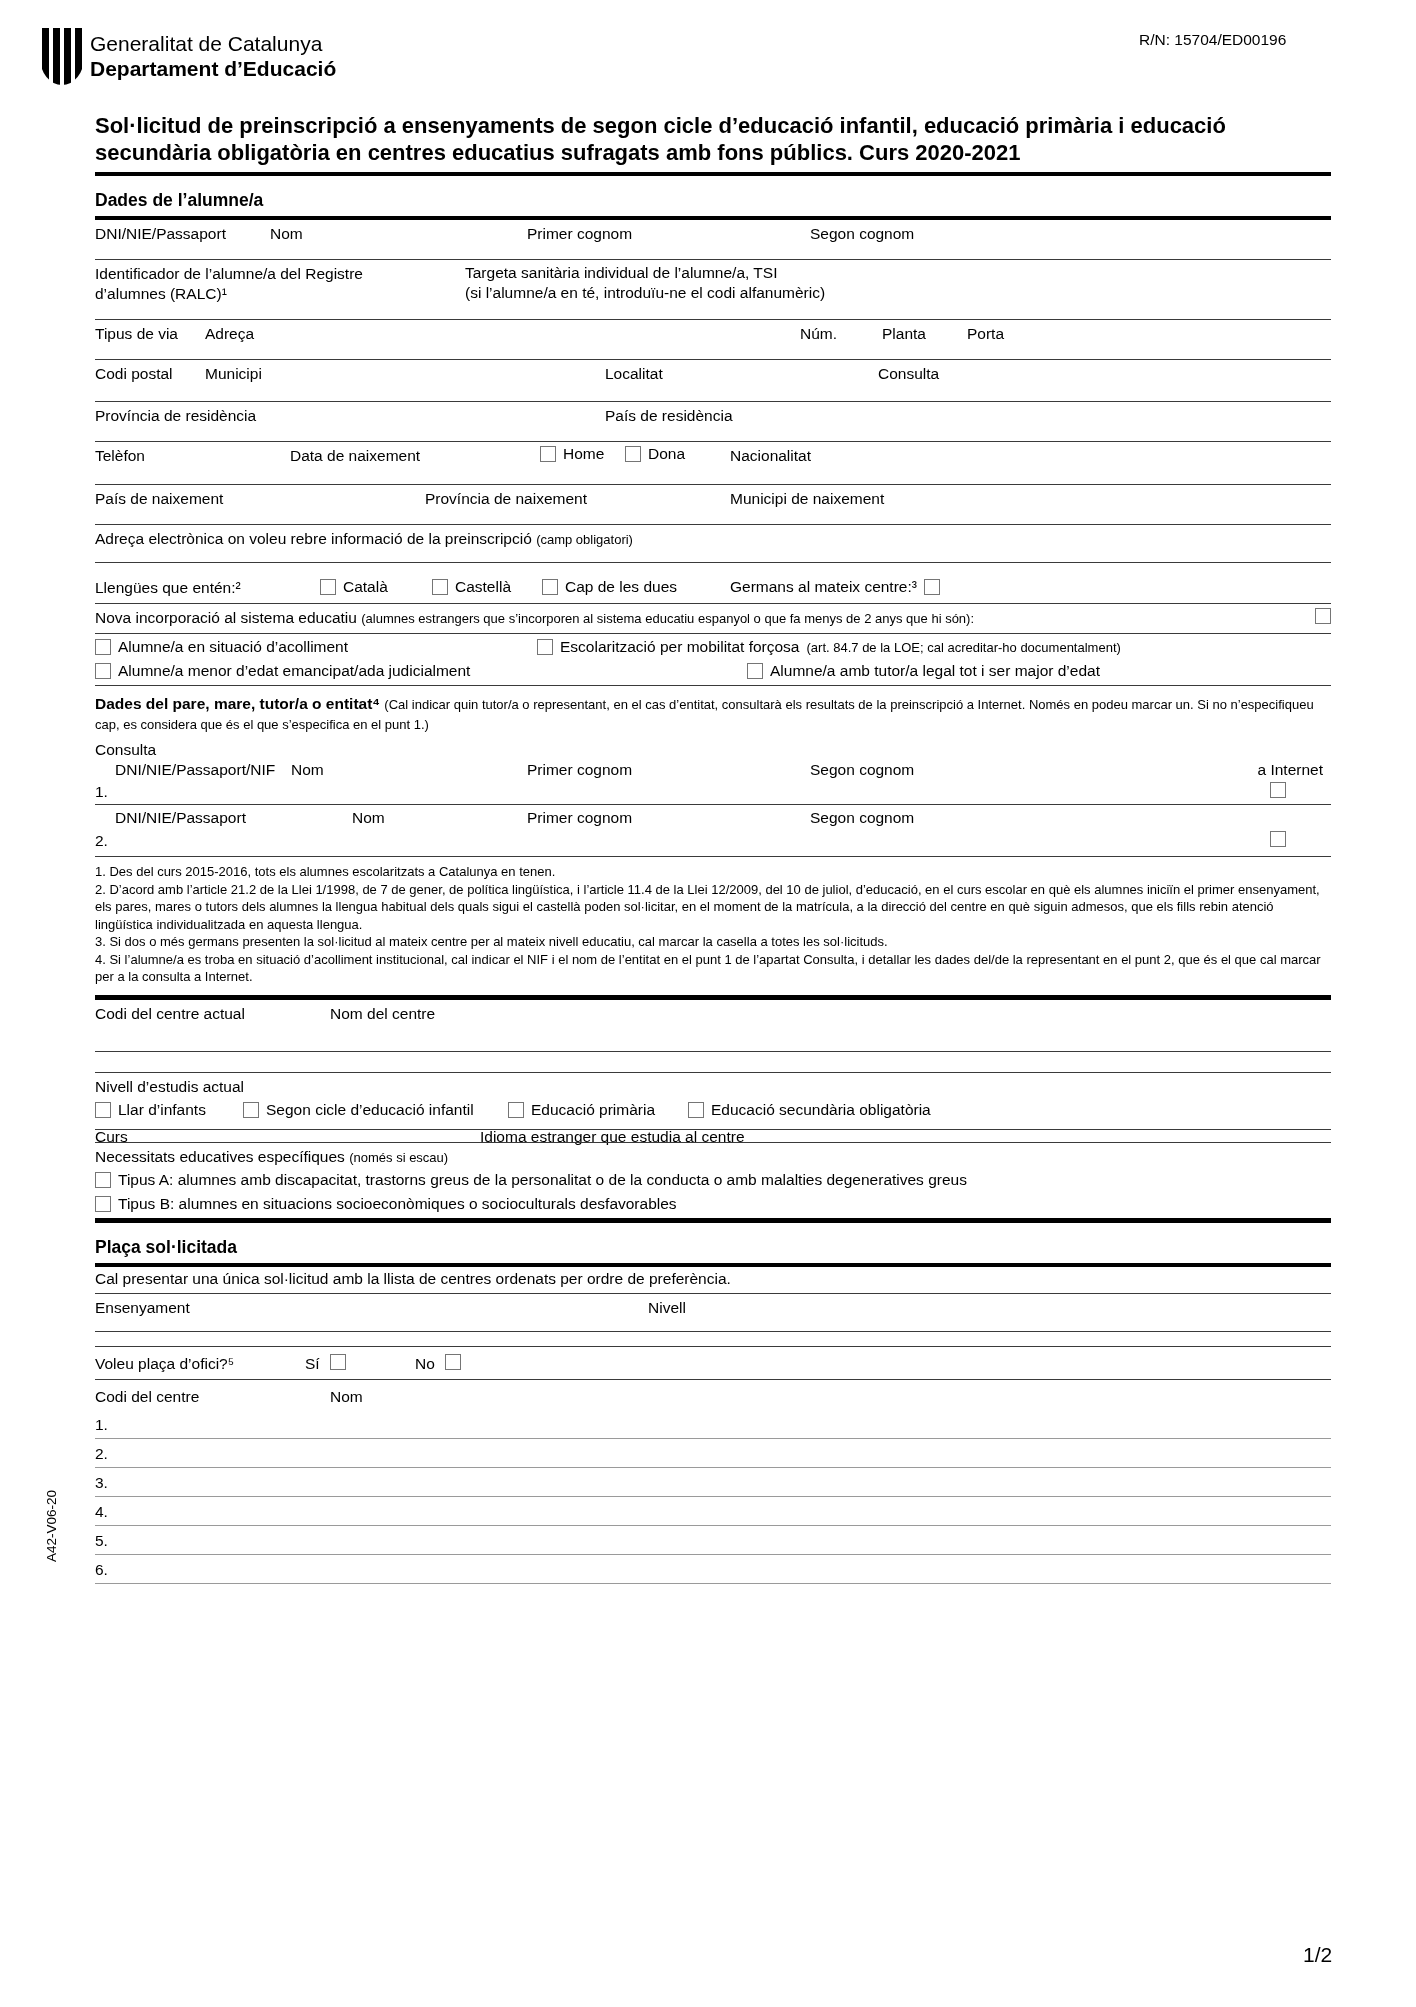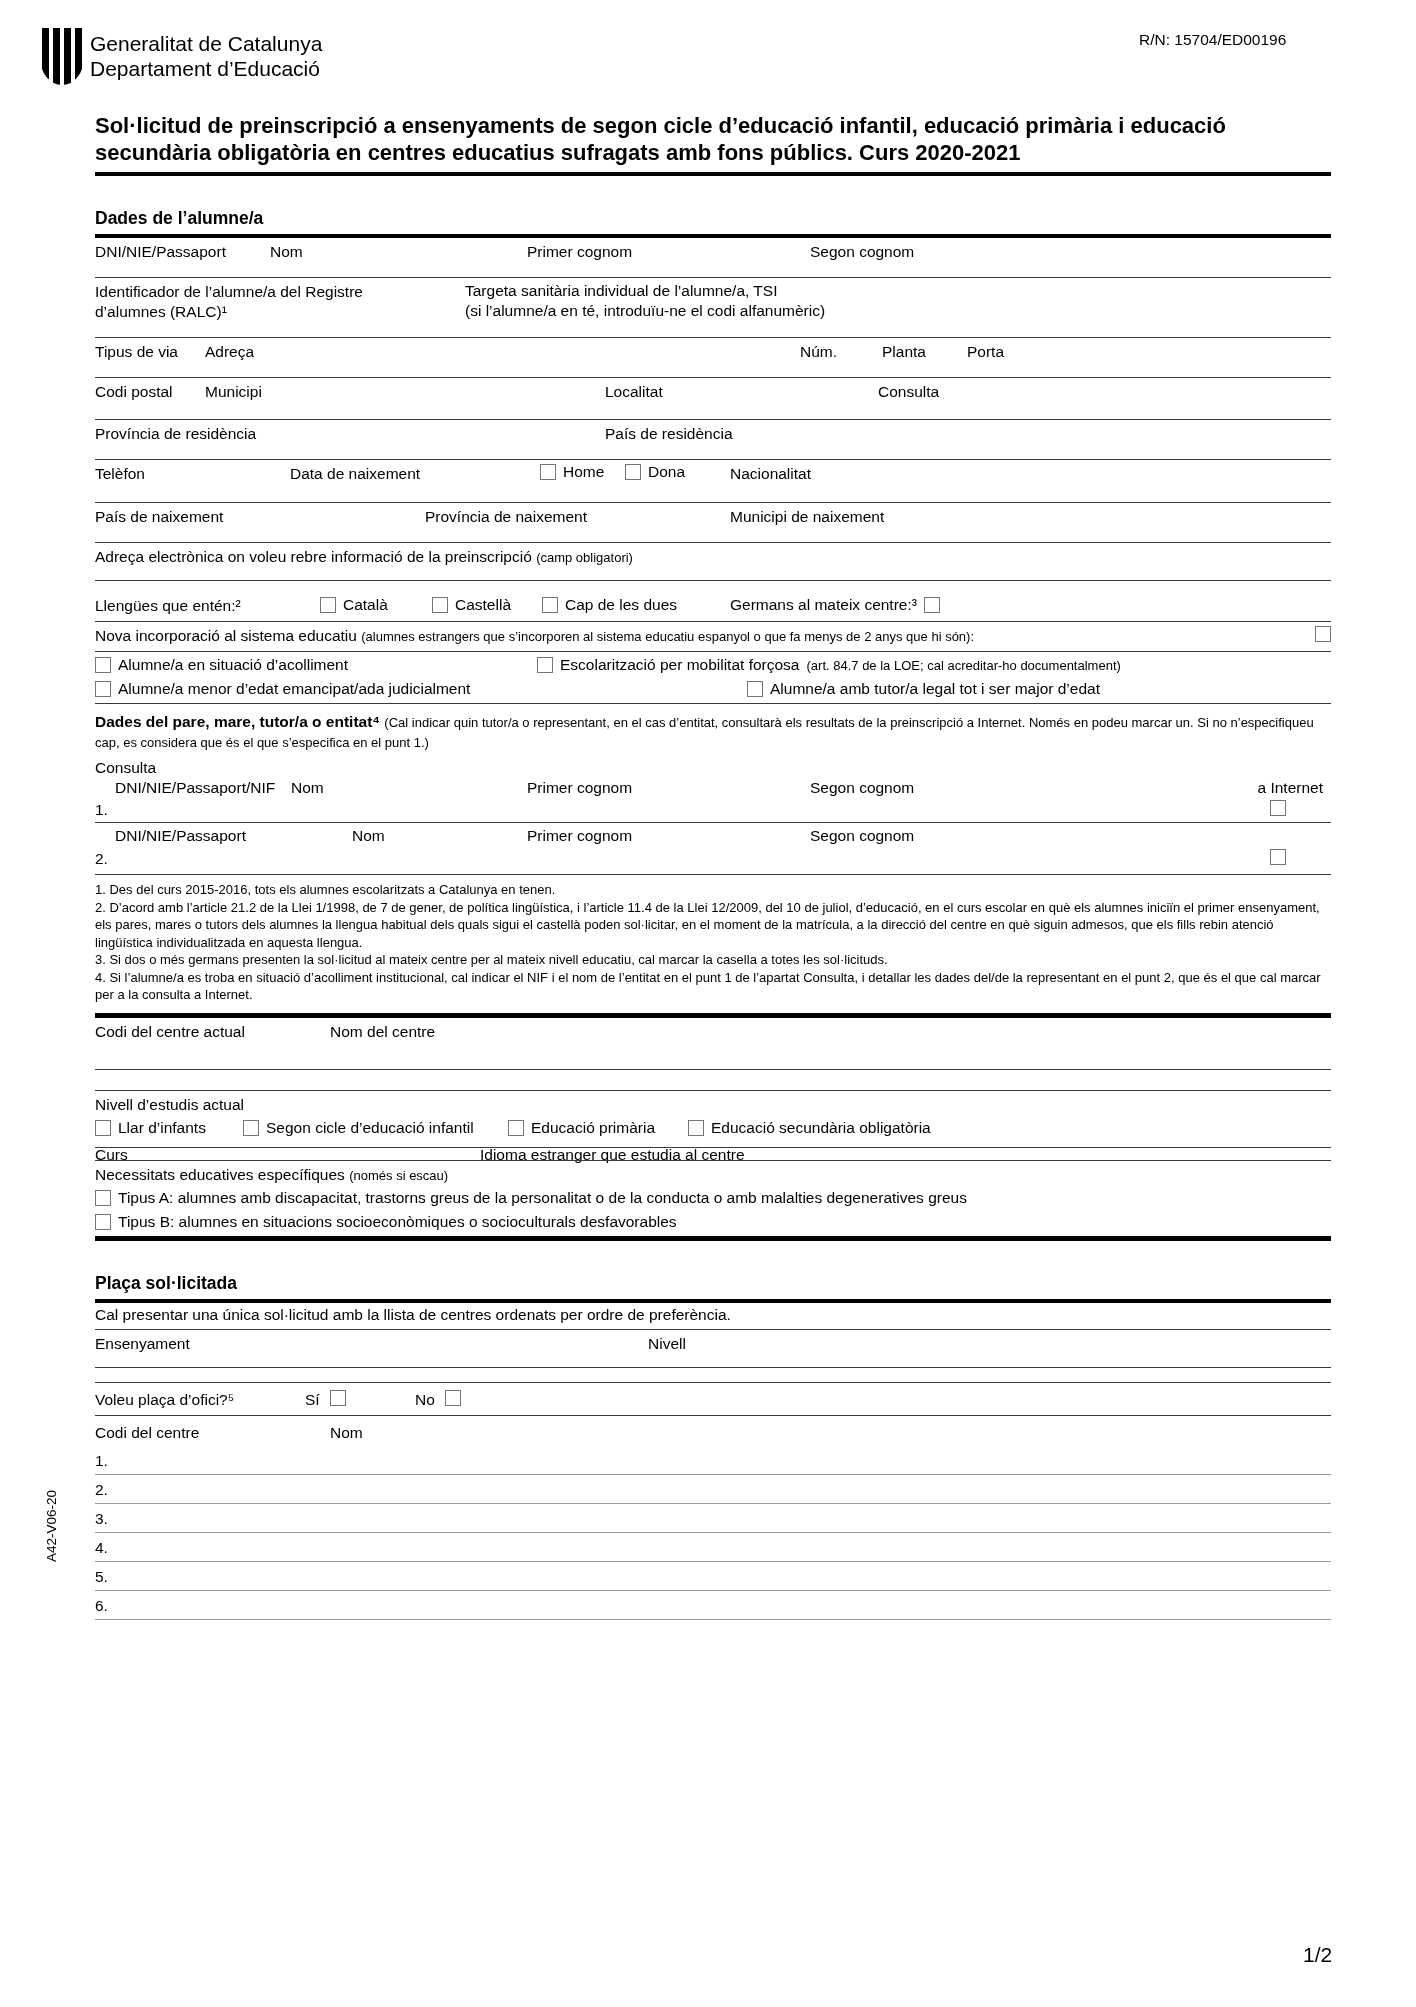--- a/index.html
+++ b/index.html
@@ -2,21 +2,21 @@
 <html><head>
 <meta charset="utf-8">
 <style>
   *{margin:0;padding:0;box-sizing:border-box}
   html,body{width:1416px;height:2007px}
   body{background:#fff;color:#000;font-family:"Liberation Sans","DejaVu Sans",sans-serif;font-size:15.5px;position:relative;overflow:hidden}
   .content{position:absolute;left:95px;top:0;width:1236px}
   .title{margin-top:112px;font-size:22px;font-weight:bold;line-height:27px}
   .bar{height:4px;background:#000;margin-top:6px}
   .bar5{height:5px;background:#000}
-  .sechead{margin-top:31px}
+  .sechead{margin-top:13px}
   .sechead h2{font-size:17.5px;font-weight:bold;line-height:22px}
   .sechead .bar{margin-top:5px}
   .row{position:relative;border-bottom:1px solid #3a3a3a}
   .a{position:absolute;top:5px;white-space:nowrap}
   .sm{font-size:13px}
   .cb{display:inline-block;width:16px;height:16px;border:1px solid #757575;background:#fff;flex:none}
   .cbg{position:absolute;display:flex;align-items:center;gap:7px;white-space:nowrap}
   .fn{padding:6px 0 9px;font-size:13px;line-height:17.5px}
   .wline{position:relative;height:29px;border-bottom:1px solid #9a9a9a}
   .wline span{position:absolute;left:0;top:6px}
@@ -35,21 +35,21 @@
     <g clip-path="url(#sh)" fill="#000">
       <rect x="2" y="0" width="7" height="58"></rect>
       <rect x="13" y="0" width="7" height="58"></rect>
       <rect x="24" y="0" width="7" height="58"></rect>
       <rect x="35" y="0" width="7" height="58"></rect>
     </g>
   </svg>
 </div>
 <div style="position:absolute;left:90px;top:31px">
   <div style="font-size:21px;line-height:25px">Generalitat de Catalunya</div>
-  <div style="font-size:21px;line-height:25px;font-weight:normal">Departament d’Educació</div>
+  <div style="font-size:21px;line-height:25px;font-weight:bold">Departament d’Educació</div>
 </div>
 <div style="position:absolute;left:1139px;top:31px;font-size:15.5px">R/N: 15704/ED00196</div>
 
 <div class="content">
 
   <h1 class="title">Sol·licitud de preinscripció a ensenyaments de segon cicle d’educació infantil, educació primària i educació secundària obligatòria en centres educatius sufragats amb fons públics. Curs 2020-2021</h1>
   <div class="bar"></div>
 
   <div class="sechead">
     <h2>Dades de l’alumne/a</h2>

